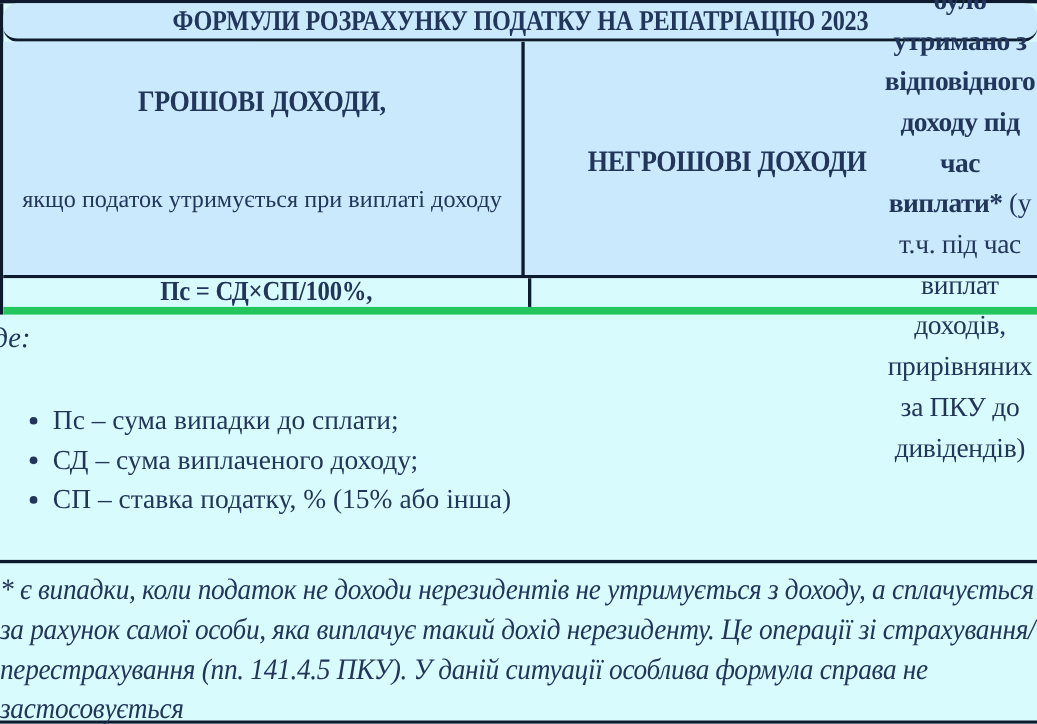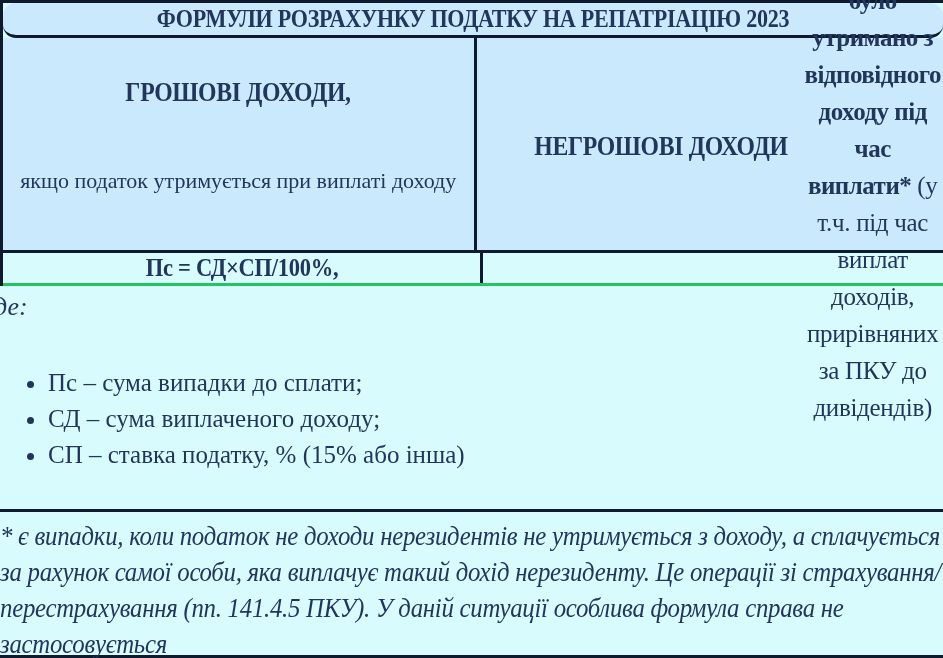--- a/index.html
+++ b/index.html
@@ -54,21 +54,21 @@
   .cell-right .cell-body {
     margin-top: 42px;
     font-size: 25px; line-height: 37px;
     letter-spacing: -0.3px;
   }
   .cell-right .cell-body b { letter-spacing: -0.5px; }
   .formula-row {
     display: flex;
     height: 33px;
     background: #d8fbfd;
-    border-bottom: 3px solid #22c55e;
+    border-bottom: 7px solid #22c55e;
   }
   .formula-cell {
     display: flex; align-items: center; justify-content: center;
     font-weight: bold; font-size: 25px;
   }
   .formula-cell.fl { width: 480px; border-right: 3px solid #0e1a2e; }
   .formula-cell.fr { flex: 1; }
   .formula-cell > span { display: inline-block; transform: scaleX(0.9); white-space: nowrap; letter-spacing: -0.3px; }
   
   .legend { padding: 5px 0 0 0; }

